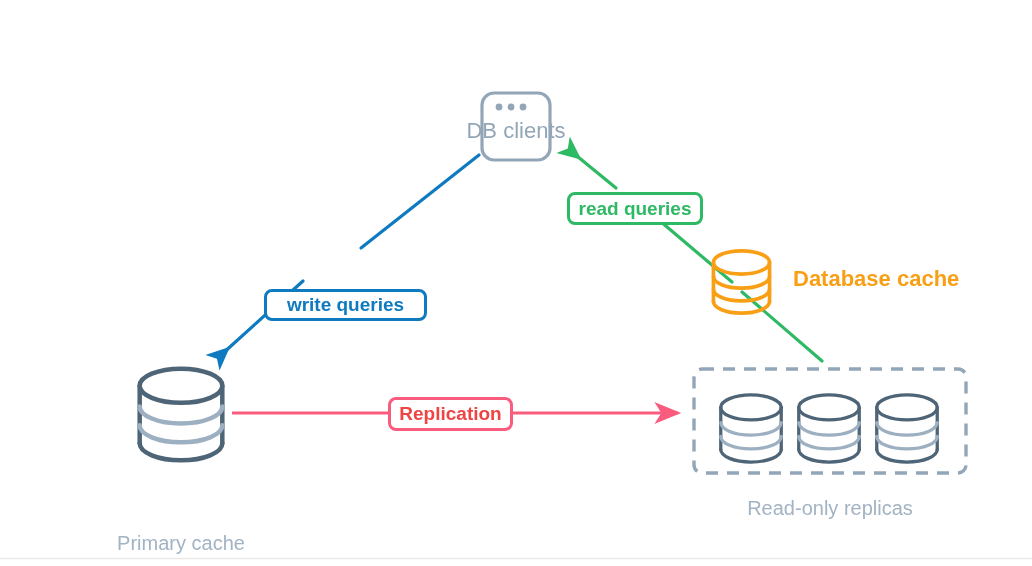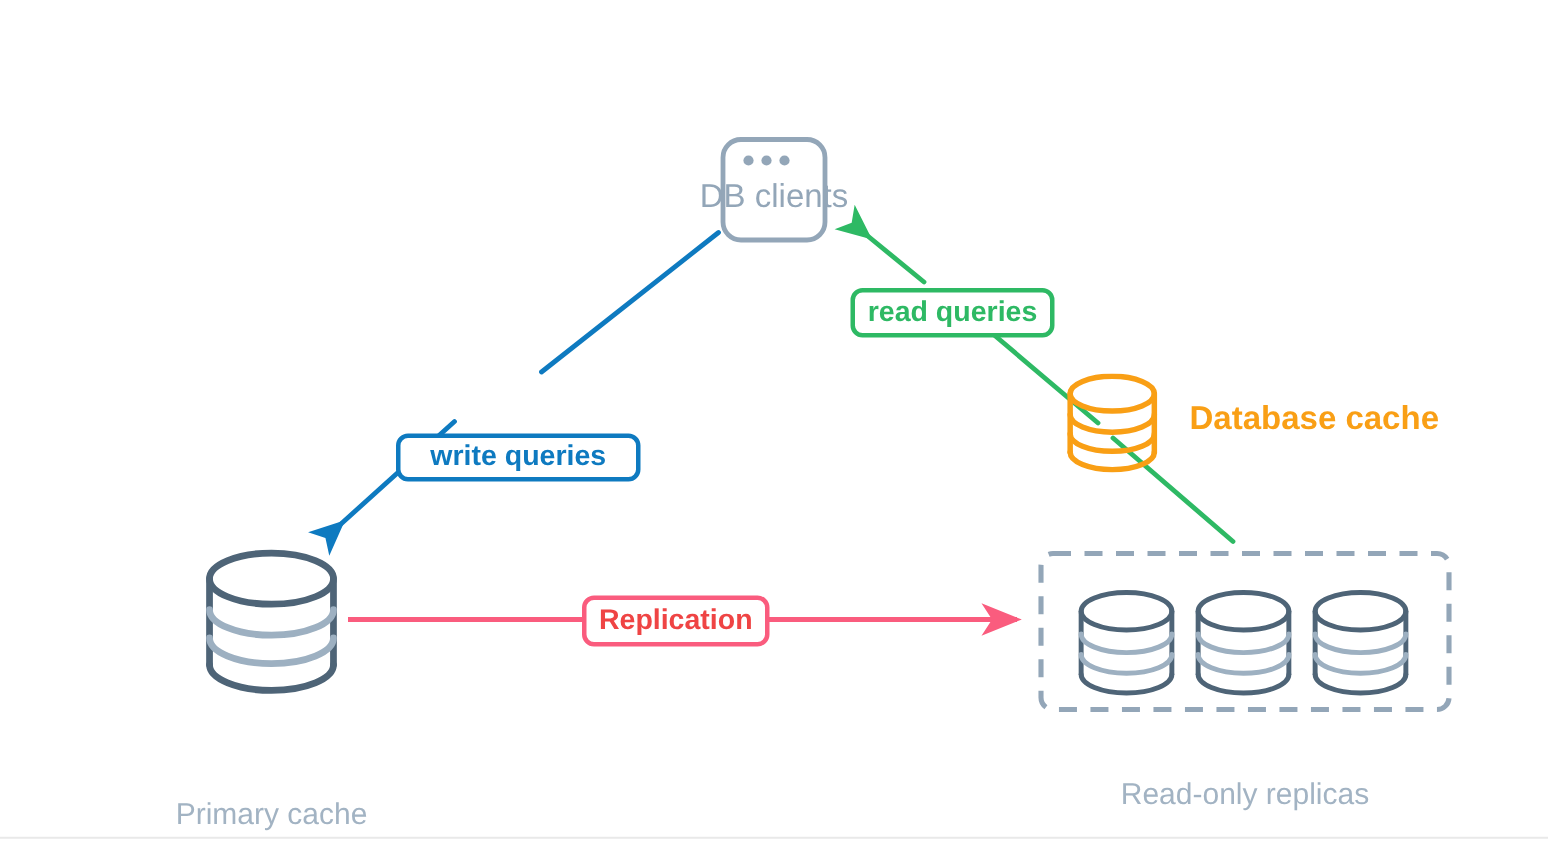--- a/index.html
+++ b/index.html
@@ -169,15 +169,15 @@
     <span>Replication</span>
   </div>
 
   <div class="lbl cache-caption" style="left:793px; top:265px;">Database cache</div>
 
   <div class="lbl node-caption" style="left:41px; top:480px; width:280px;">
     <div>Primary cache</div>
     
   </div>
 
-  <div class="lbl node-caption" style="left:700px; top:496px; width:260px;margin-top:22px;">Read-only replicas</div>
+  <div class="lbl node-caption" style="left:700px; top:496px; width:260px;">Read-only replicas</div>
 
 </div>
 
 </body></html>

